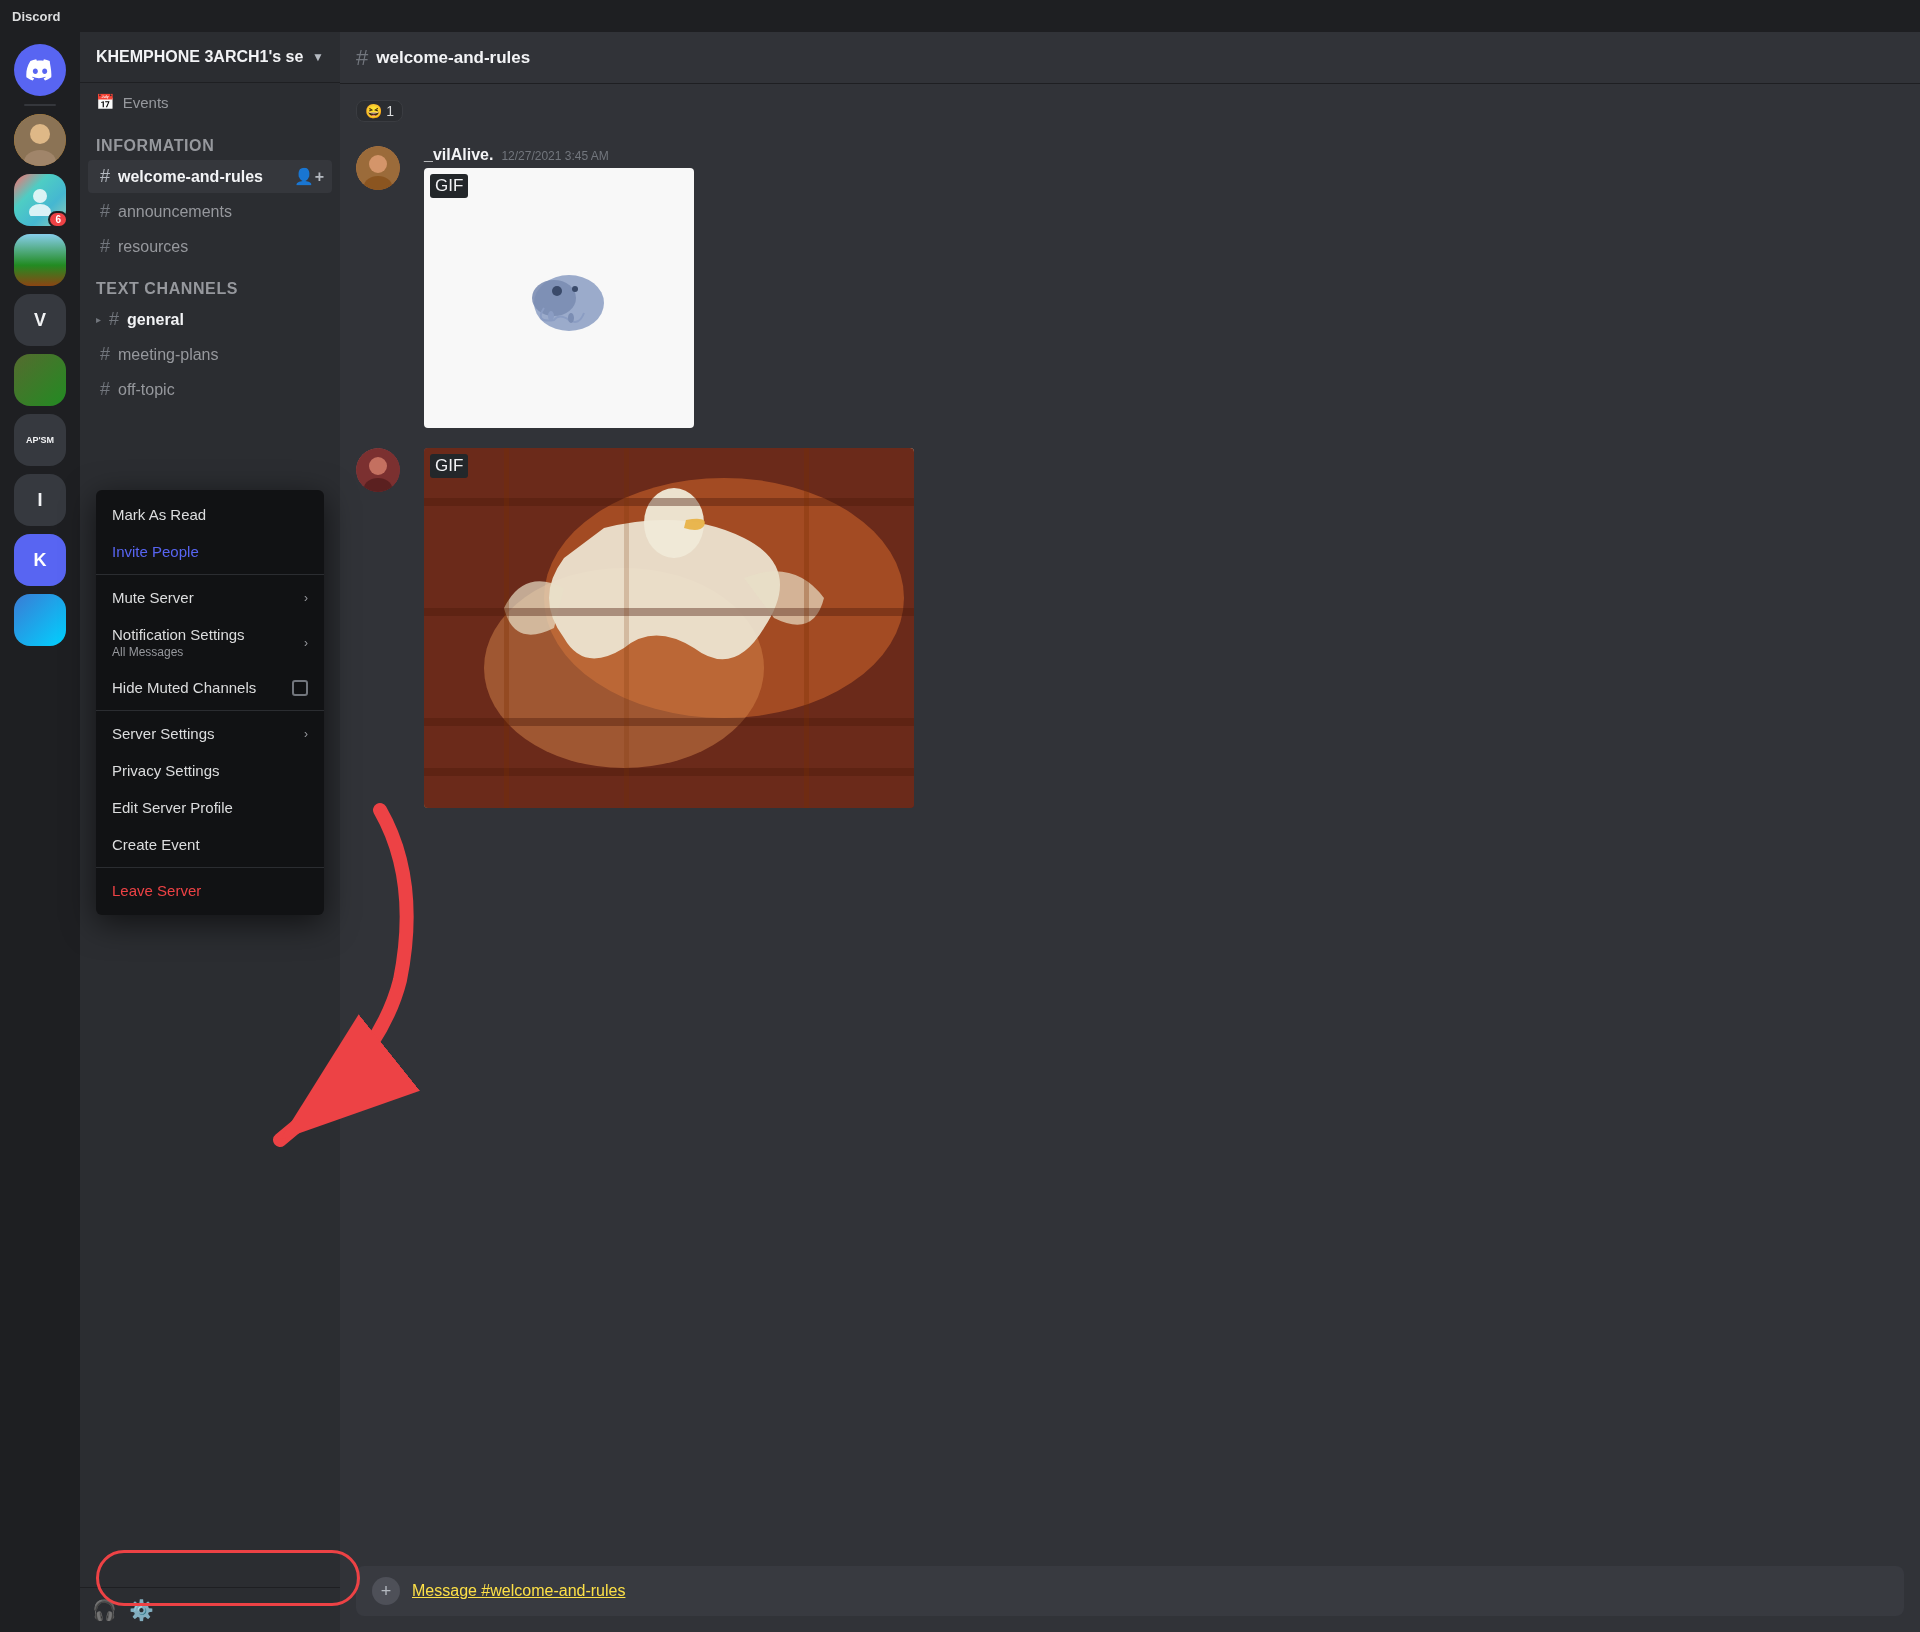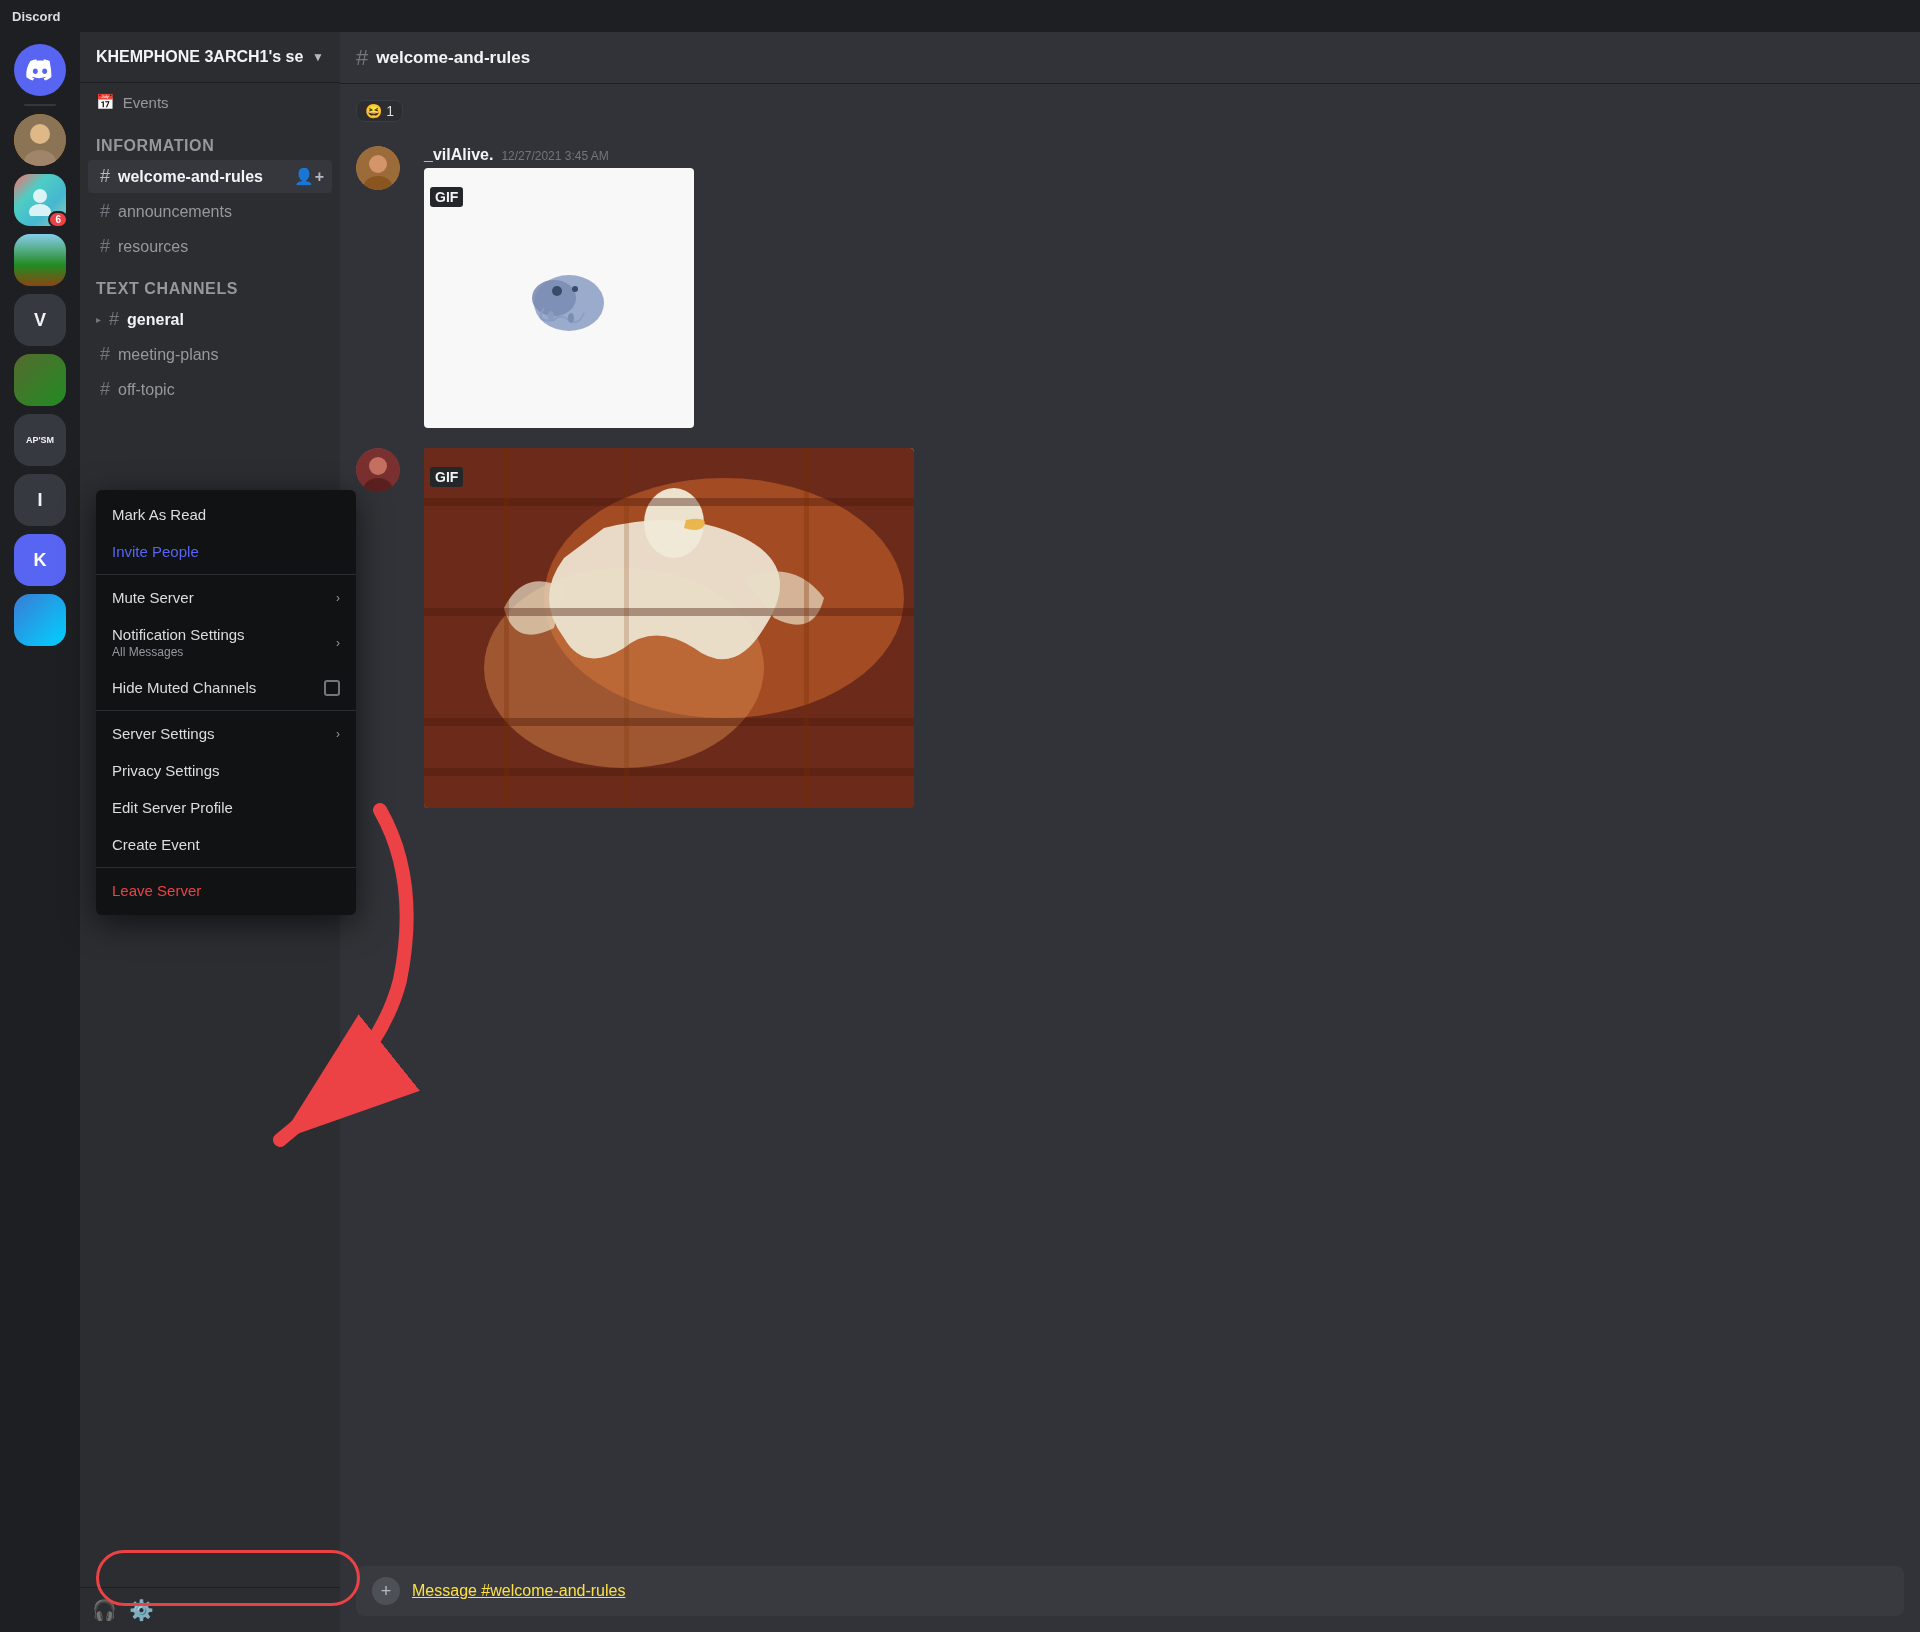--- a/index.html
+++ b/index.html
@@ -285,25 +285,24 @@
       border-radius: 4px;
       overflow: hidden;
     }
 
     .gif-badge {
       position: absolute;
       top: 6px;
       left: 6px;
       background: #23272a;
       color: #f2f3f5;
-      font-size: 14px;
-      font-weight: 700;
+      font-size: 17px;
+      font-weight: 400;
       padding: 2px 5px;
       border-radius: 3px;
-      margin-top: 13px;
     }
 
     .gif-image-1 {
       width: 270px;
       height: 260px;
       background: #f8f8f8;
       display: flex;
       align-items: center;
       justify-content: center;
     }
@@ -366,21 +365,21 @@
       font-size: 16px;
       flex: 1;
       text-decoration: underline;
     }
 
     
     .context-menu {
       position: absolute;
       top: 490px;
       left: 96px;
-      width: 260px;
+      width: 228px;
       background: #111214;
       border-radius: 6px;
       padding: 6px 0;
       z-index: 1000;
       box-shadow: 0 8px 32px rgba(0,0,0,0.6);
     }
 
     .ctx-item {
       padding: 10px 16px;
       font-size: 15px;

